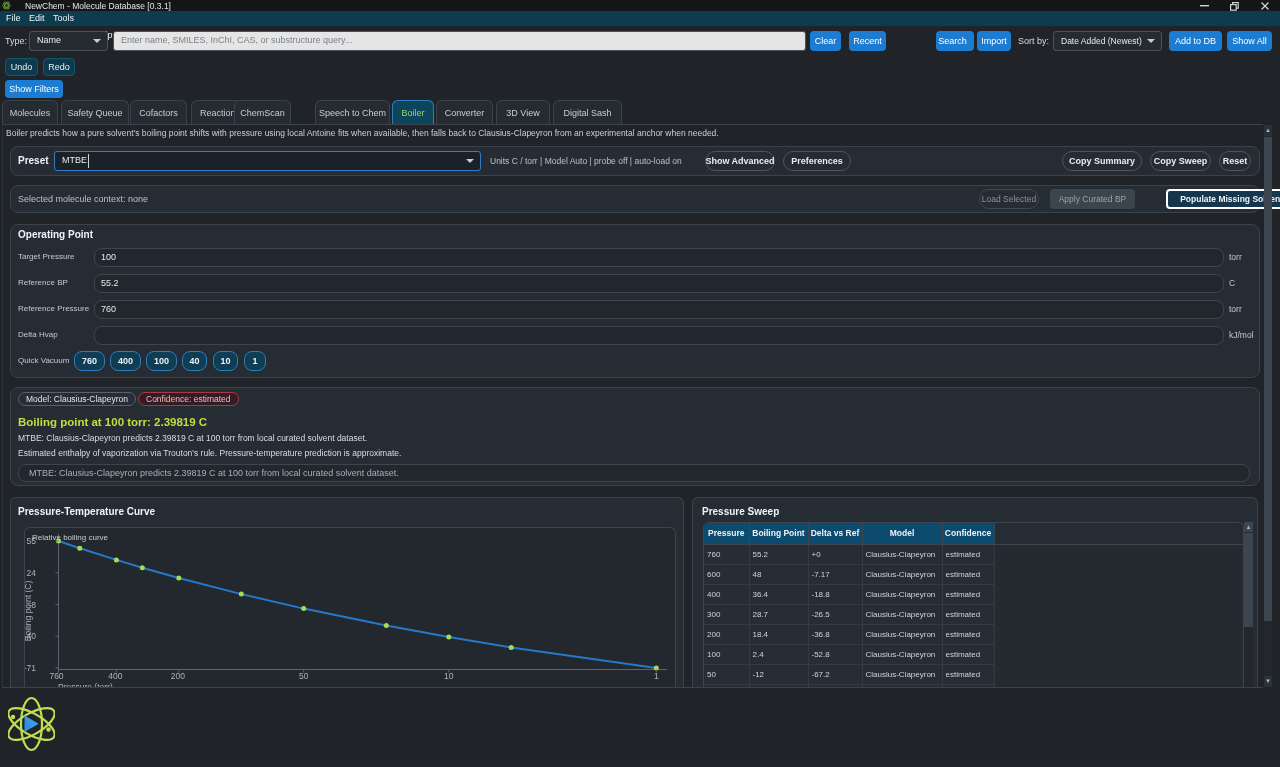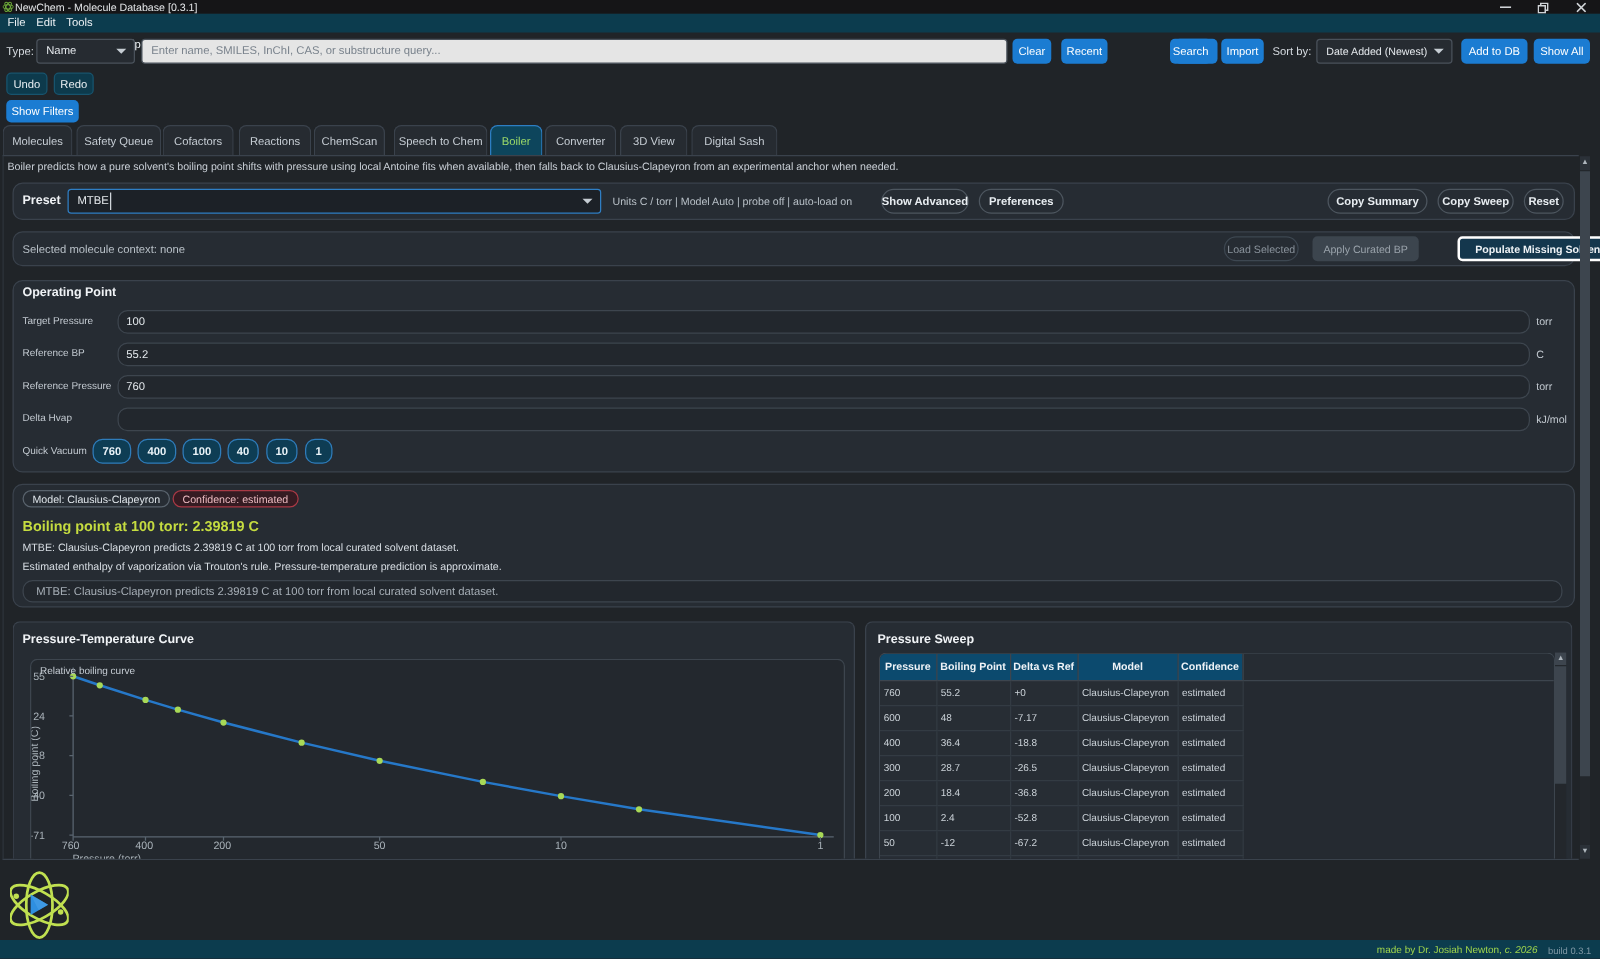--- a/index.html
+++ b/index.html
@@ -3,21 +3,21 @@
 <meta charset="utf-8">
 <style>
 * { margin:0; padding:0; box-sizing:border-box; white-space:nowrap; }
 html,body { width:1280px; height:767px; background:#202428; overflow:hidden;
   font-family:"Liberation Sans", sans-serif; }
 .abs { position:absolute; }
 #app { position:relative; width:1280px; height:767px; }
 
 #titlebar { left:0; top:0; width:1280px; height:11px; background:#151517; color:#e4e6e8;
   font-size:8.5px; }
-#titletext { left:12px; top:1px; }
+#titletext { left:25px; top:1px; }
 
 #menubar { left:0; top:11px; width:1280px; height:15px; background:#0c3c4e; color:#eef3f6;
   font-size:9px; }
 .menuitem { top:2px; }
 
 .lbl { color:#d6dbe0; font-size:9px; }
 .input { background:#e5e5e5; border:1px solid #4a525b; border-radius:3px; color:#e6eaee;
   font-size:9px; }
 .sel { background:#262b31; border:1px solid #4a525b; border-radius:3px; color:#e6eaee;
   font-size:9px; }
@@ -119,21 +119,21 @@
   <div class="abs btn-blue" style="left:1227px; top:31px; width:45px; height:20px;">Show All</div>
 
   <div class="abs btn-teal" style="left:5px; top:58px; width:33px; height:18px;">Undo</div>
   <div class="abs btn-teal" style="left:43px; top:58px; width:32px; height:18px;">Redo</div>
   <div class="abs btn-blue" style="left:5px; top:80px; width:58px; height:18px;">Show Filters</div>
 
   <div class="abs tab" style="left:2px; width:56px;">Molecules</div>
   <div class="abs tab" style="left:61px; width:68px;">Safety Queue</div>
   <div class="abs tab" style="left:130px; width:57px;">Cofactors</div>
   <div class="abs tab" style="left:191px; width:58px;">Reactions</div>
-  <div class="abs tab" style="left:251px; width:57px;">ChemScan</div>
+  <div class="abs tab" style="left:234px; width:57px;">ChemScan</div>
   <div class="abs tab" style="left:315px; width:75px;">Speech to Chem</div>
   <div class="abs tab active" style="left:392px; width:42px;">Boiler</div>
   <div class="abs tab" style="left:436px; width:57px;">Converter</div>
   <div class="abs tab" style="left:496px; width:54px;">3D View</div>
   <div class="abs tab" style="left:553px; width:69px;">Digital Sash</div>
 
   <div id="contentframe" class="abs"></div>
   <span class="abs" style="left:6px; top:128px; font-size:8.5px; color:#c9cfd6;">Boiler predicts how a pure solvent's boiling point shifts with pressure using local Antoine fits when available, then falls back to Clausius-Clapeyron from an experimental anchor when needed.</span>
 
   <div class="abs panel" style="left:10px; top:146px; width:1250px; height:30px;"></div>
@@ -356,17 +356,13 @@
       <ellipse cx="23.5" cy="28" rx="10.5" ry="26"></ellipse>
       <ellipse cx="23.5" cy="28" rx="10.5" ry="26" transform="rotate(60 23.5 28)"></ellipse>
       <ellipse cx="23.5" cy="28" rx="10.5" ry="26" transform="rotate(-60 23.5 28)"></ellipse>
     </g>
     <circle cx="5" cy="21" r="2.2" fill="#c0e050"></circle>
     <circle cx="40.5" cy="33.5" r="2.2" fill="#c0e050"></circle>
     <path d="M 16.5 19.5 L 30.5 27.8 L 16.5 36 Z" fill="#2f8fe0"></path>
     <path d="M 16.5 19.5 L 30.5 27.8 L 23 32.2 Z" fill="#4aa2ea" opacity="0.55"></path>
   </svg>
 
-  <div class="abs" style="left:0; top:752px; width:1280px; height:15px; background:#0c3c4e;">
-    <span class="abs" style="right:50px; top:3px; font-size:8px; color:#9fd44c;">made by Dr. Josiah Newton, <i>c. 2026</i></span>
-    <span class="abs" style="right:7px; top:4px; font-size:7.5px; color:#7f98a5;">build 0.3.1</span>
-  </div>
 </div>
 
 </body></html>

